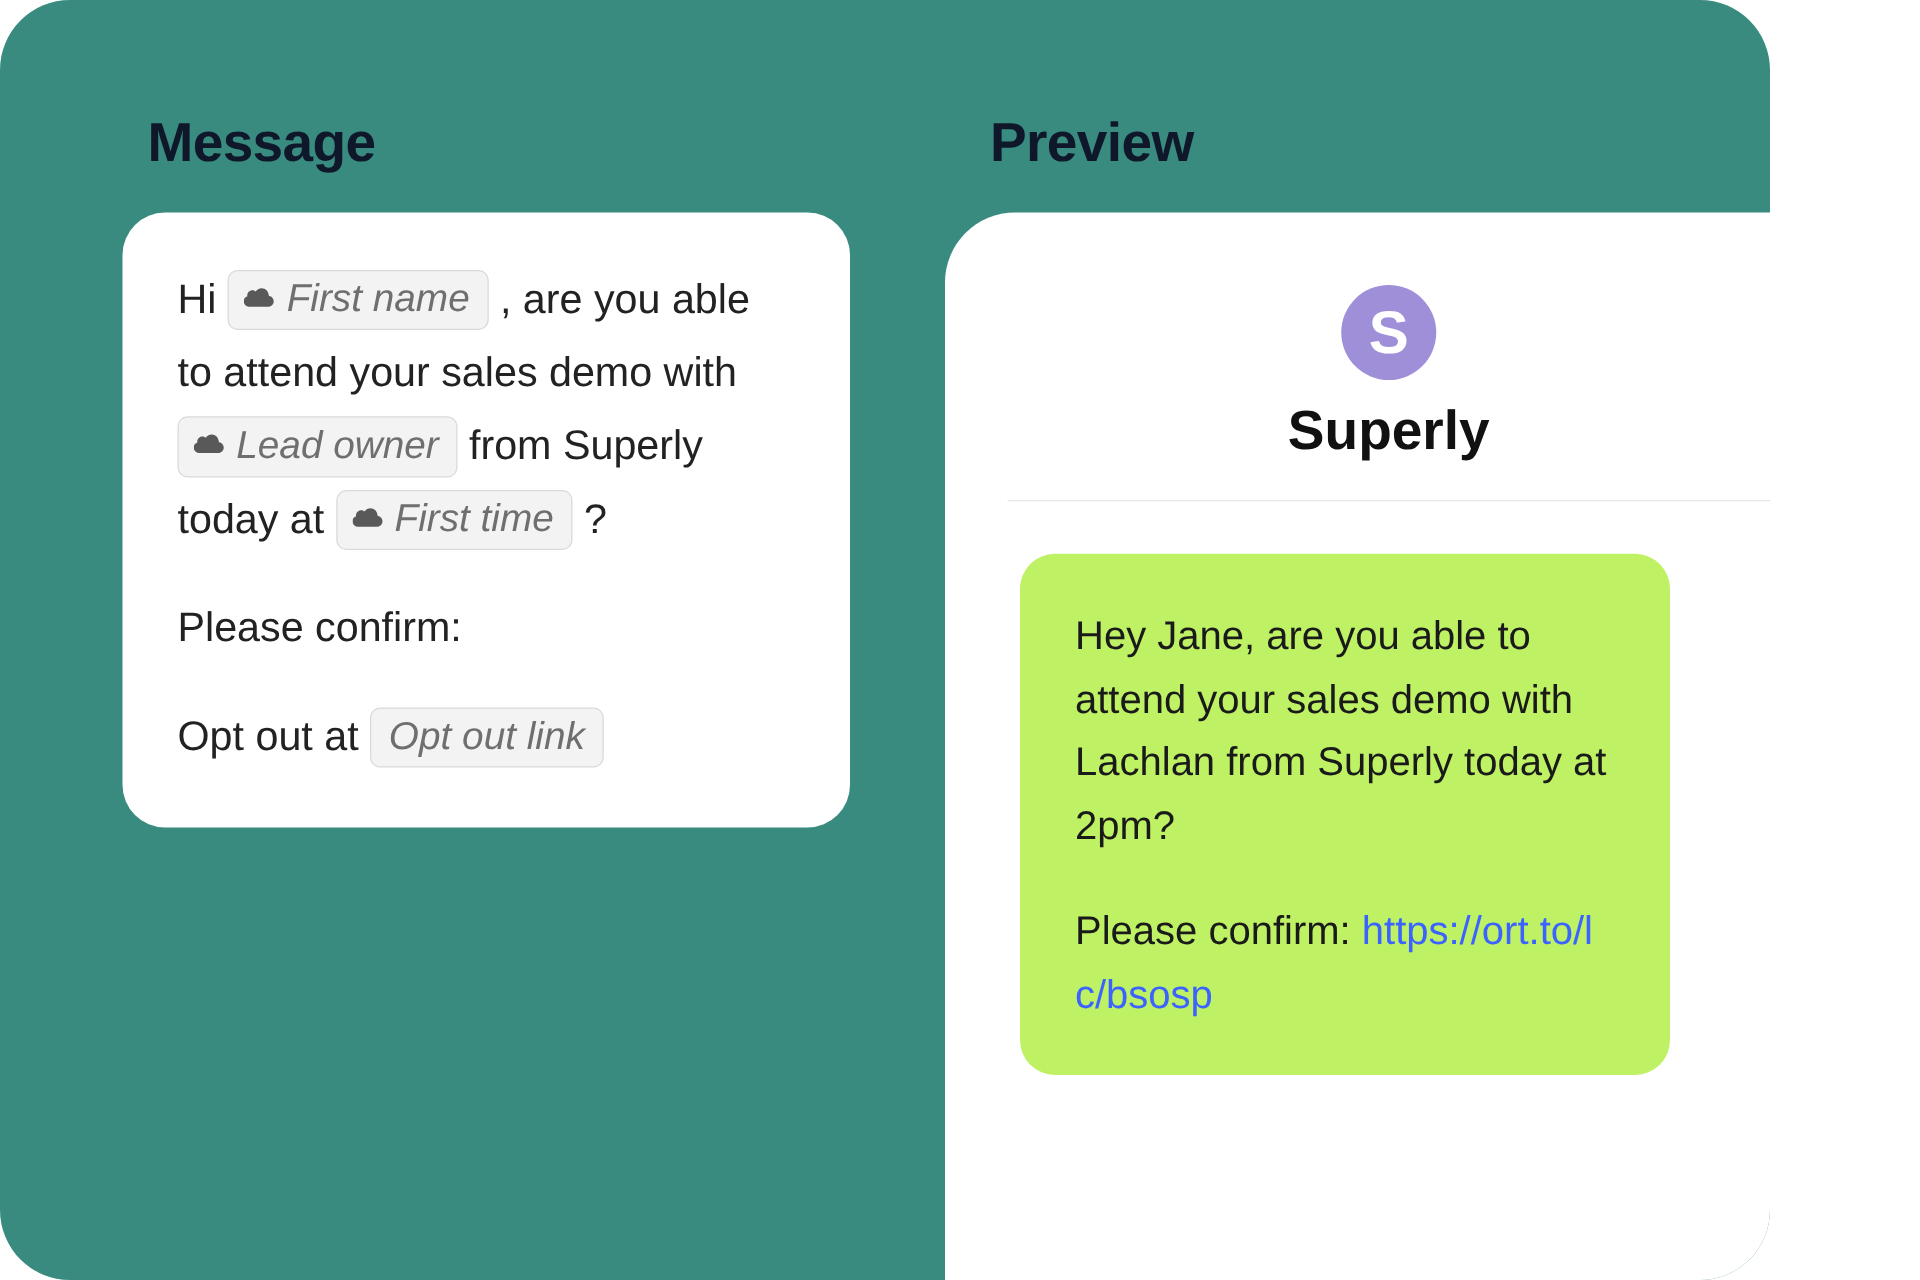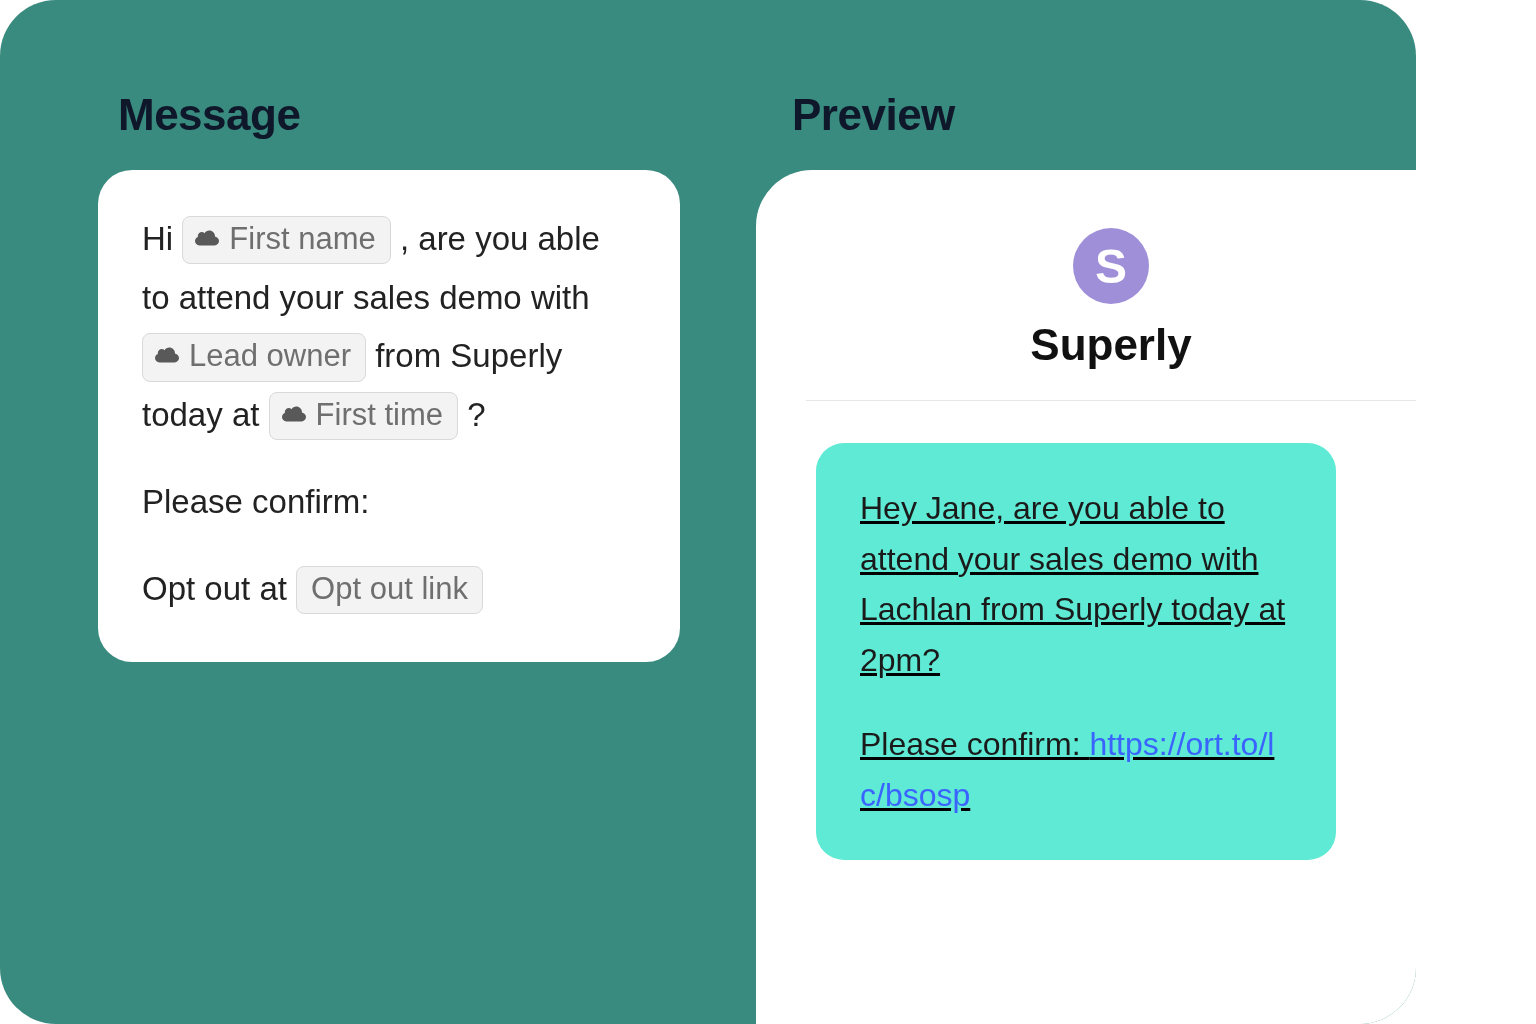--- a/index.html
+++ b/index.html
@@ -49,20 +49,21 @@
     background: #f3f3f3;
     border: 1px solid #d9d9d9;
     border-radius: 8px;
     padding: 2px 14px 4px 12px;
     color: #6f6f6f;
     font-size: 31px;
     line-height: 1.3;
     vertical-align: baseline;
     position: relative;
     top: -1px;
+    font-style: italic;
   }
   .chip.no-icon { padding-left: 14px; }
 
   .cloud-icon {
     display: inline-block;
     width: 26px; height: 20px;
     flex: 0 0 auto;
   }
   .cloud-icon svg { display: block; }
 
@@ -94,25 +95,24 @@
     color: #111;
     margin-bottom: 30px;
   }
   .prev-divider {
     border: none;
     border-top: 1px solid #e7e7e7;
     margin: 0 -10px 42px -10px;
   }
 
   .bubble {
-    background: #5eead4;
+    background: #bef264;
     border-radius: 28px;
     padding: 40px 44px;
     width: 520px;
-    text-decoration: underline;
   }
   .bubble p {
     font-size: 32px;
     line-height: 1.58;
     color: #1a1a1a;
   }
   .bubble p + p { margin-top: 34px; }
   .link { color: #3a63ff; word-break: break-all; }
 </style>
 </head>

